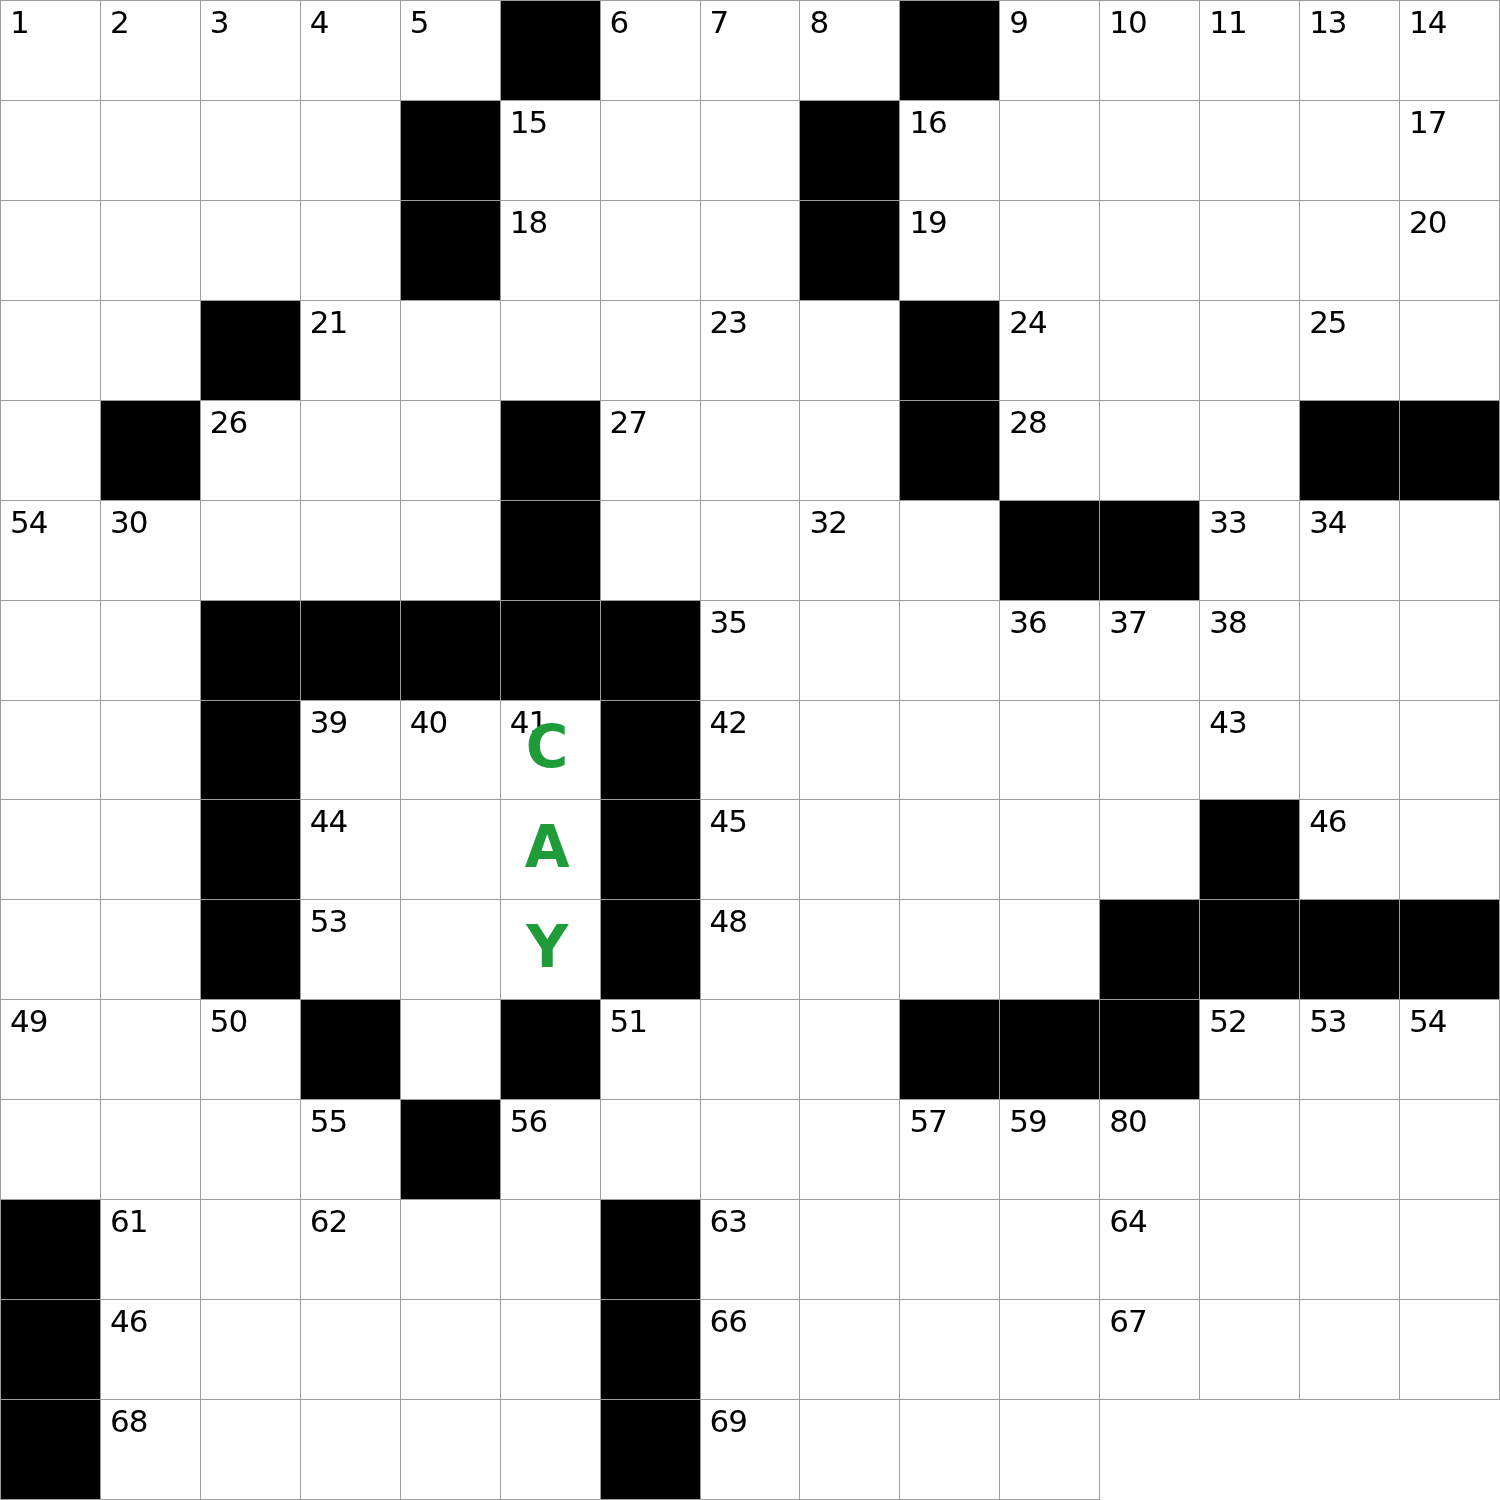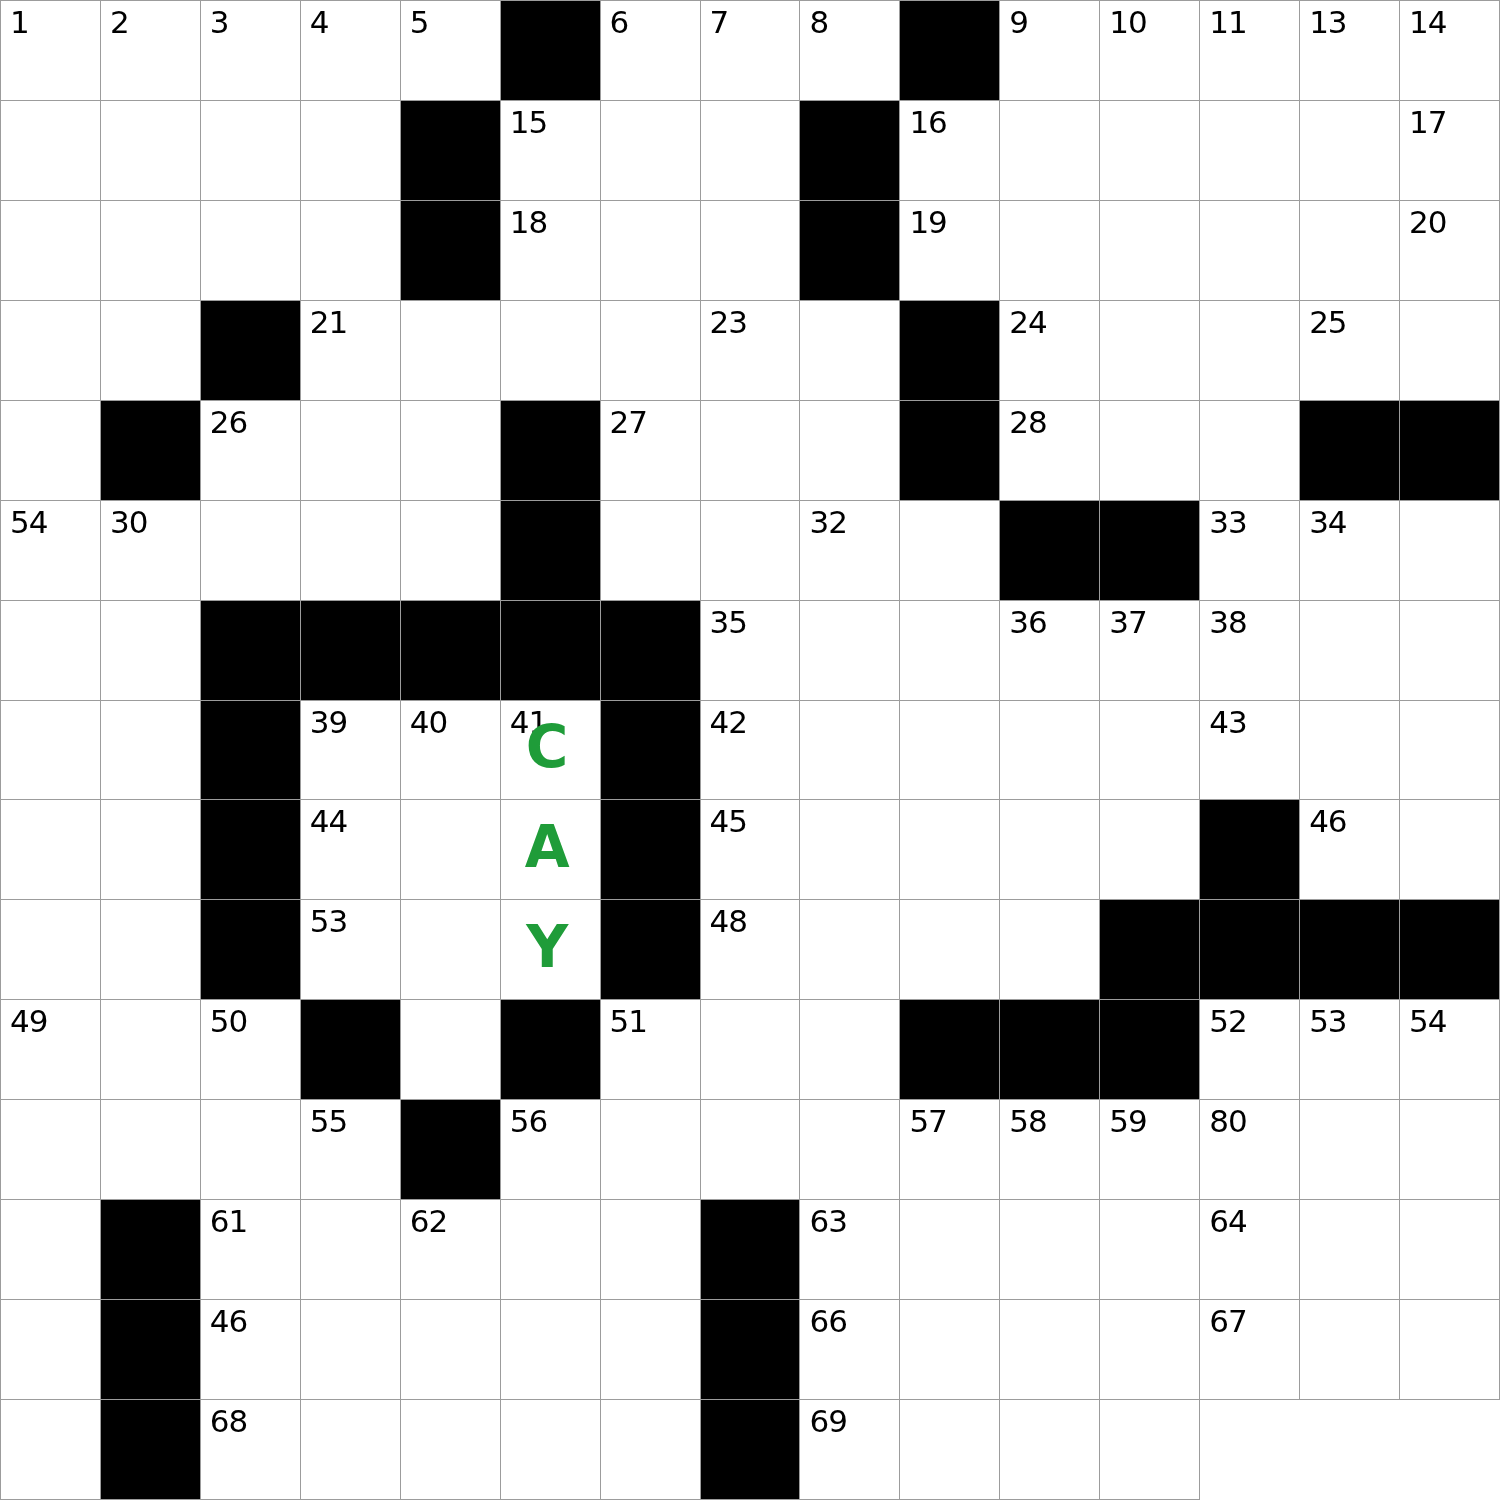--- a/index.html
+++ b/index.html
@@ -331,23 +331,20 @@
       <div class="cell">
         <span class="num">56</span>
       </div>
       <div class="cell"></div>
       <div class="cell"></div>
       <div class="cell"></div>
       <div class="cell">
         <span class="num">57</span>
       </div>
       <div class="cell">
-        <span class="num">58</span>
-      </div>
-      <div class="cell">
         <span class="num">59</span>
       </div>
       <div class="cell">
         <span class="num">80</span>
       </div>
       <div class="cell"></div>
       <div class="cell"></div>
       <div class="cell"></div>
       <div class="cell black"></div>
       <div class="cell">

